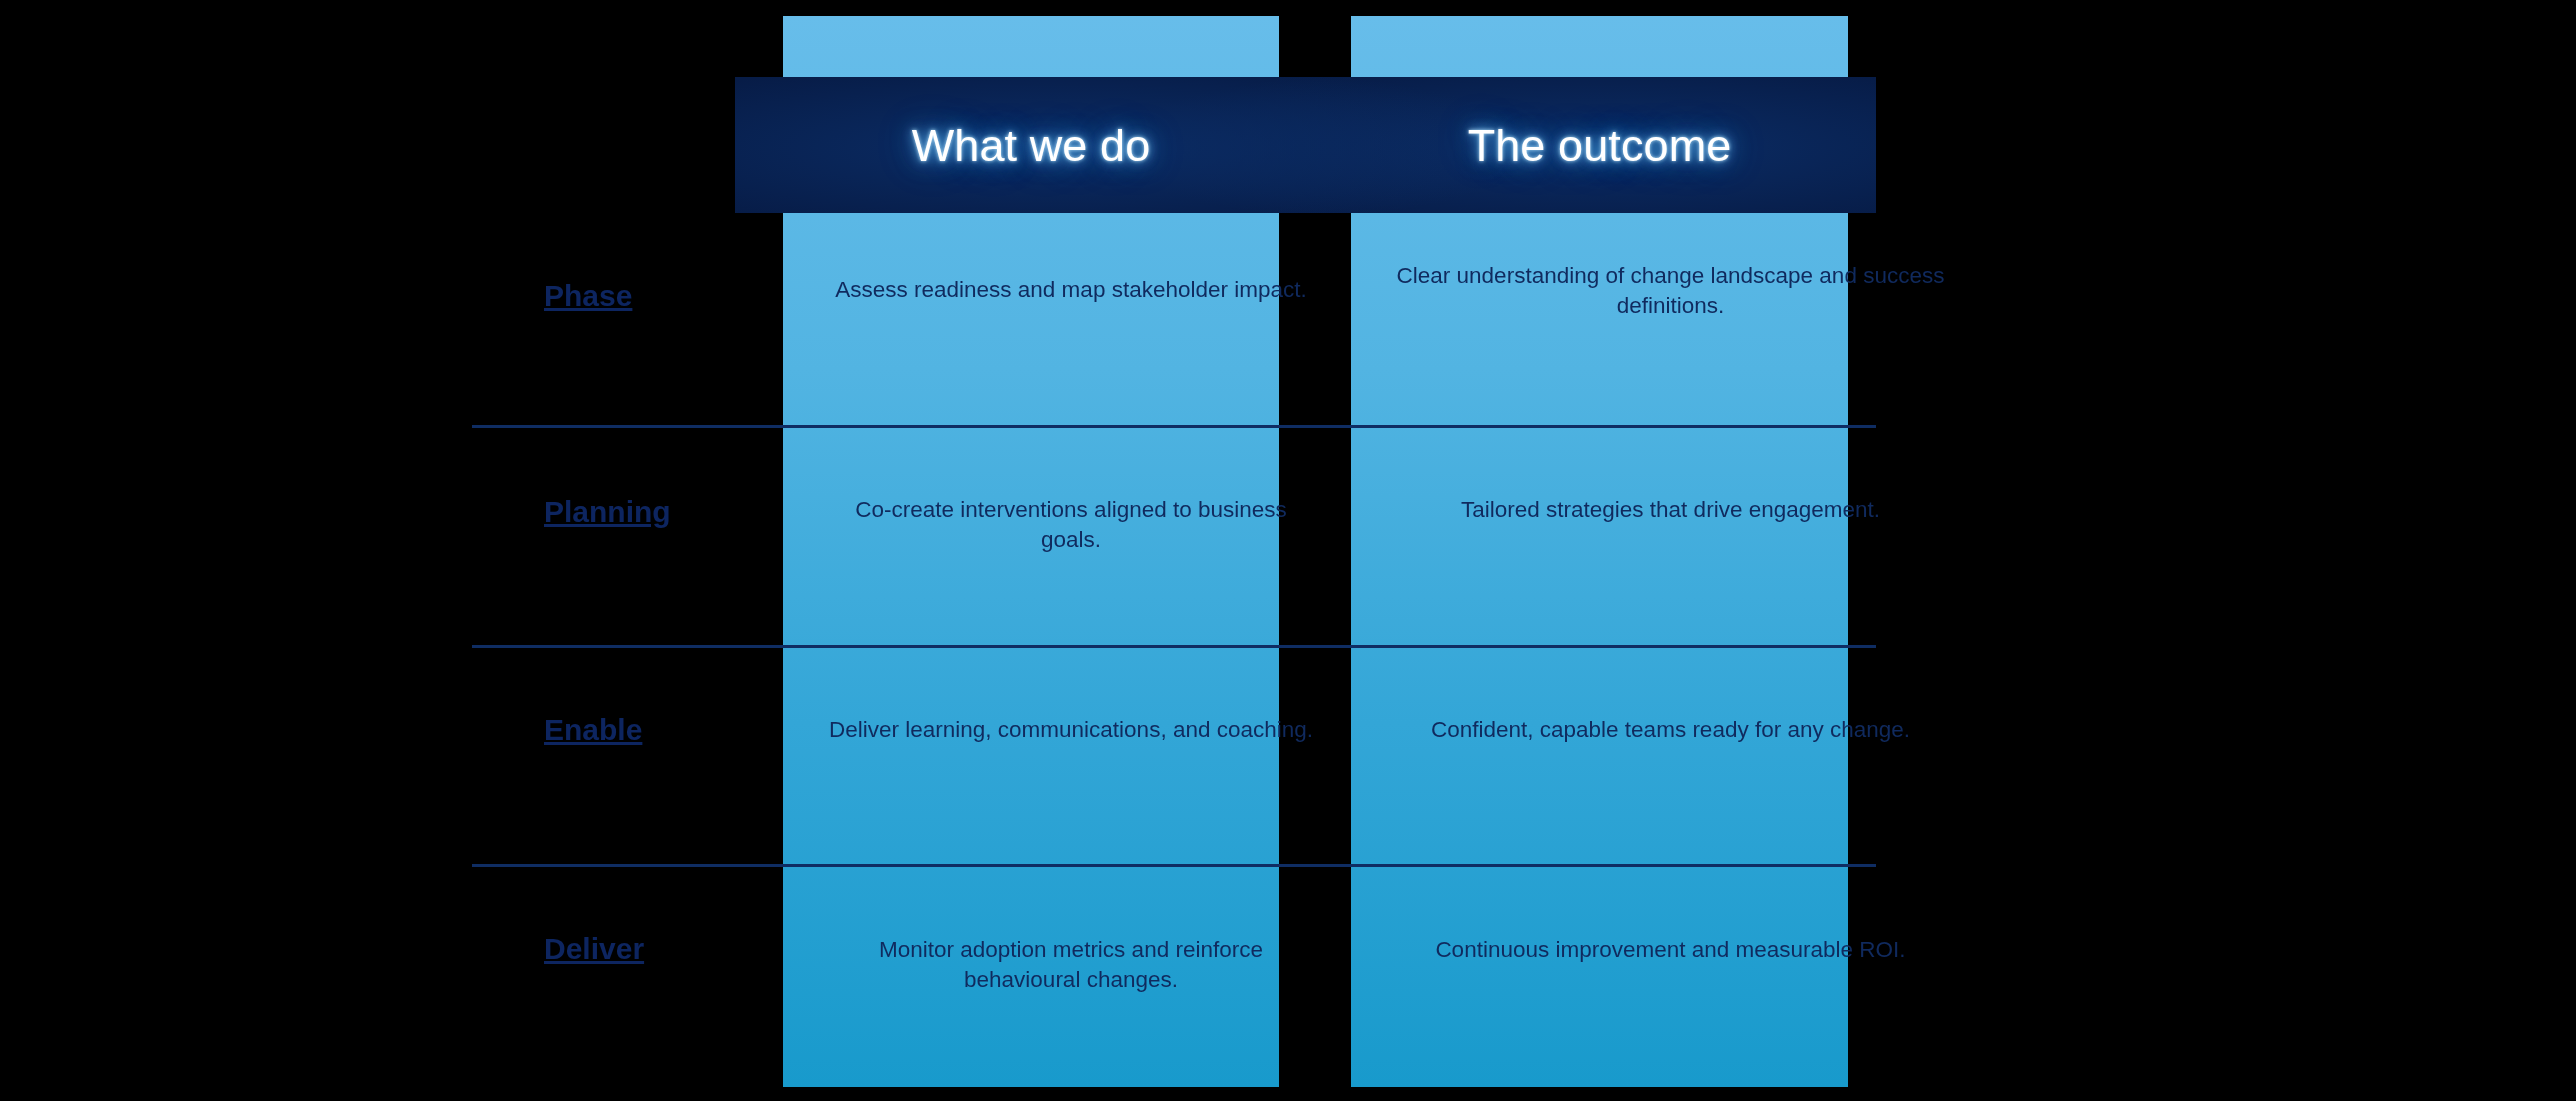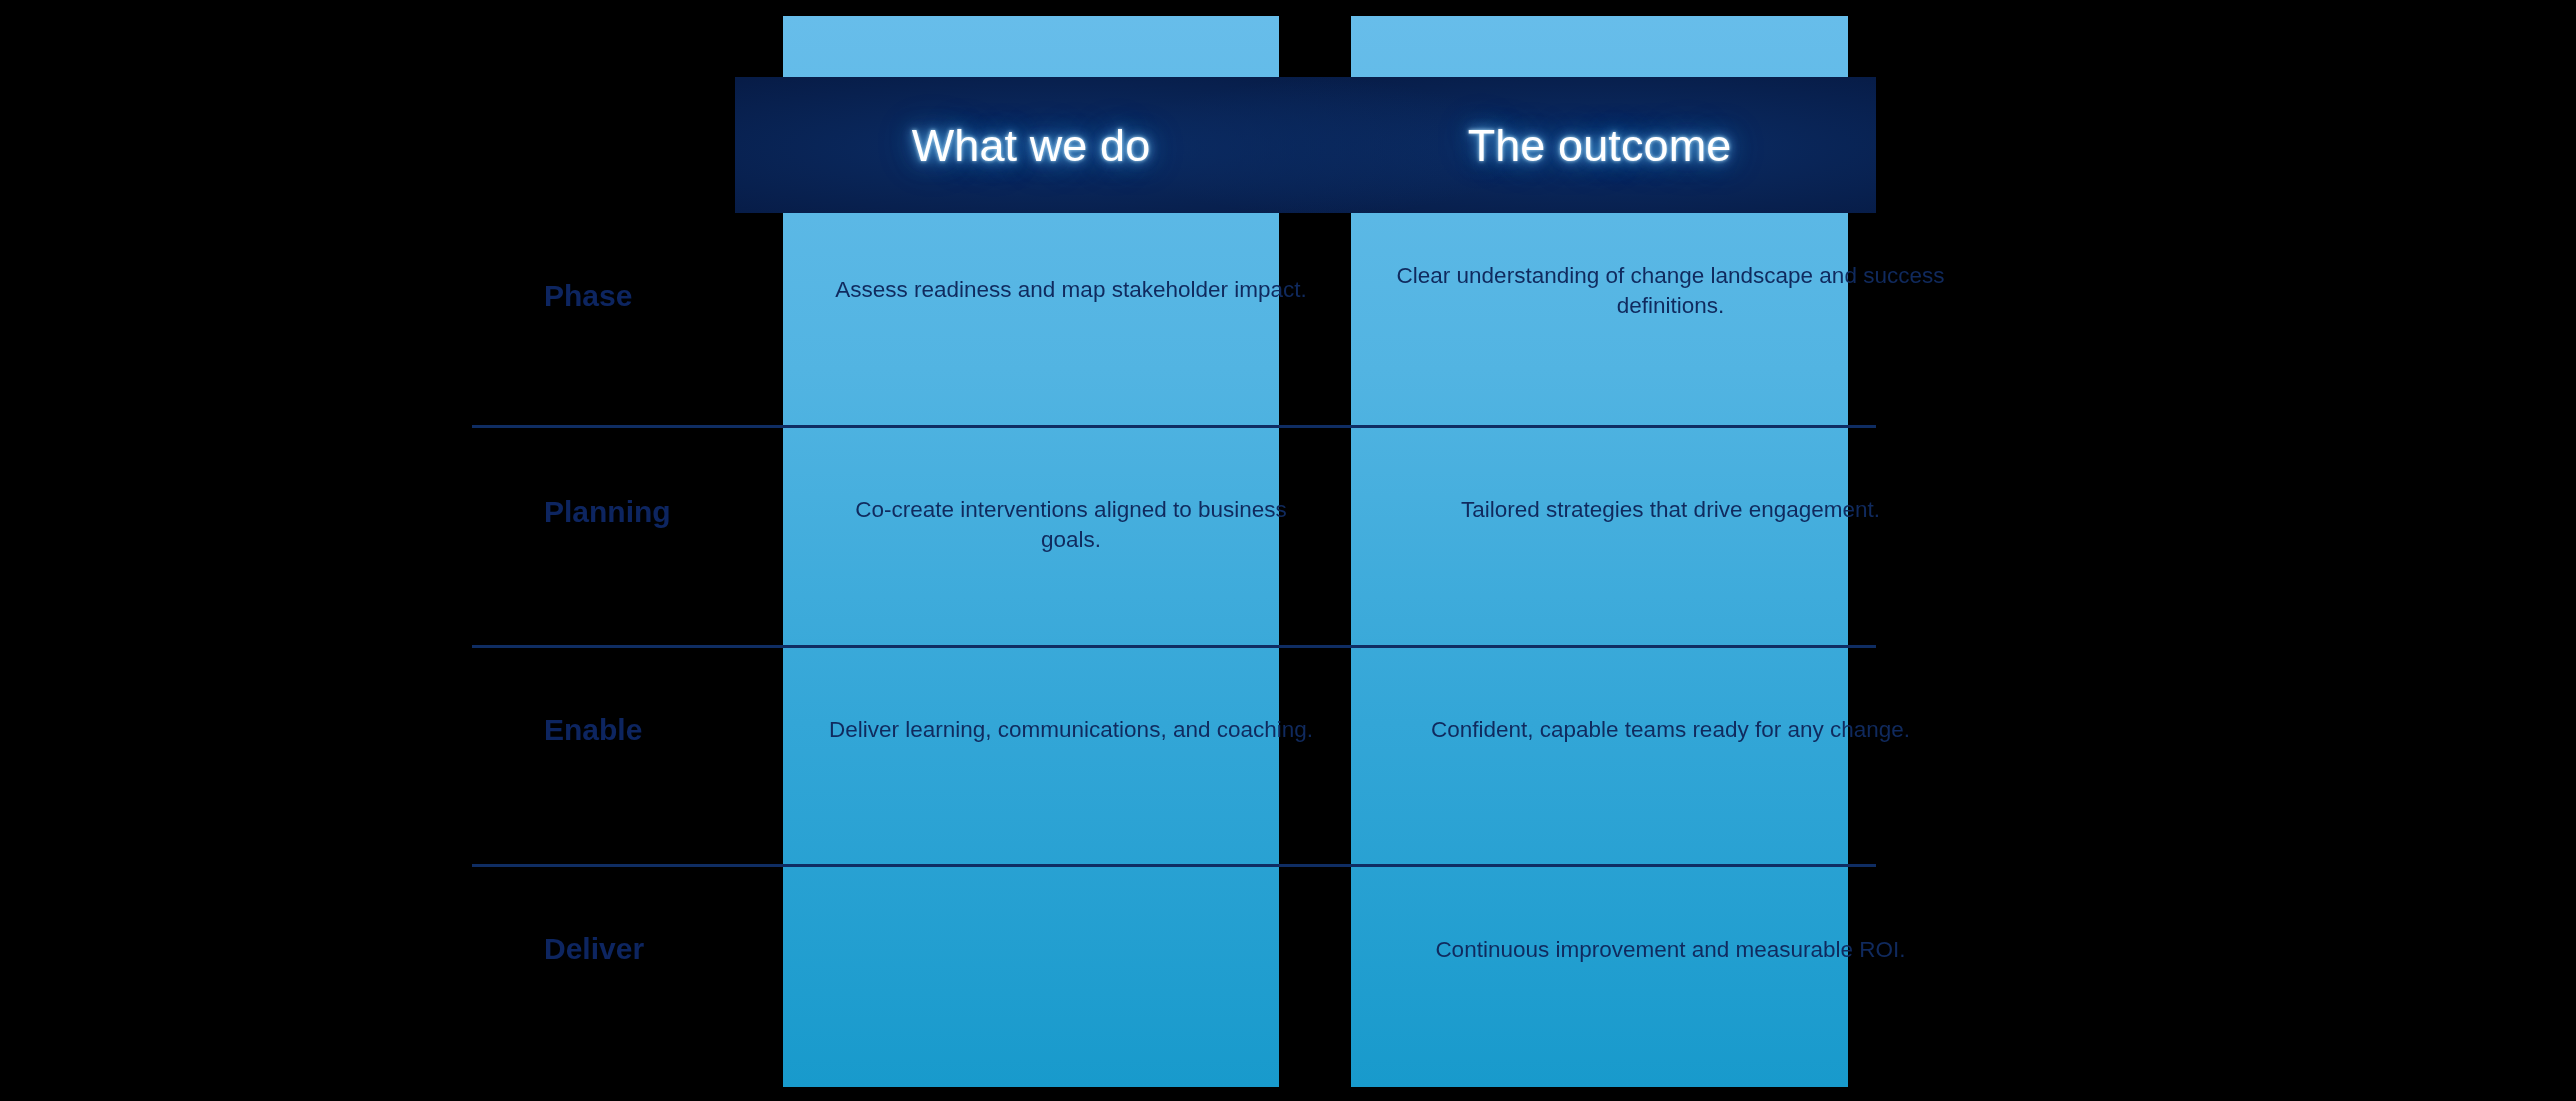--- a/index.html
+++ b/index.html
@@ -71,20 +71,21 @@
 
   
   .row-label {
     position: absolute;
     left: 544px;
     color: #0d2560;
     font-size: 30px;
     font-weight: 700;
     line-height: 1;
     white-space: nowrap;
+    text-decoration: underline;
   }
 
   
   .row-divider {
     position: absolute;
     left: 472px;
     width: 1404px;
     height: 3.2px;
     background: #0f2d63;
   }
@@ -129,16 +130,17 @@
 
   <div class="cell-text cell-col-1" style="top:275px">Assess readiness and map stakeholder impact.</div>
   <div class="cell-text cell-col-2" style="top:261px">Clear understanding of change landscape and success definitions.</div>
 
   <div class="cell-text cell-col-1" style="top:495px">Co-create interventions aligned to business goals.</div>
   <div class="cell-text cell-col-2" style="top:495px">Tailored strategies that drive engagement.</div>
 
   <div class="cell-text cell-col-1" style="top:715px">Deliver learning, communications, and coaching.</div>
   <div class="cell-text cell-col-2" style="top:715px">Confident, capable teams ready for any change.</div>
 
+  <div class="cell-text cell-col-1" style="top:935px">Monitor adoption metrics and reinforce behavioural changes.</div>
   <div class="cell-text cell-col-2" style="top:935px">Continuous improvement and measurable ROI.</div>
 
 </div>
 
 
 </body></html>

